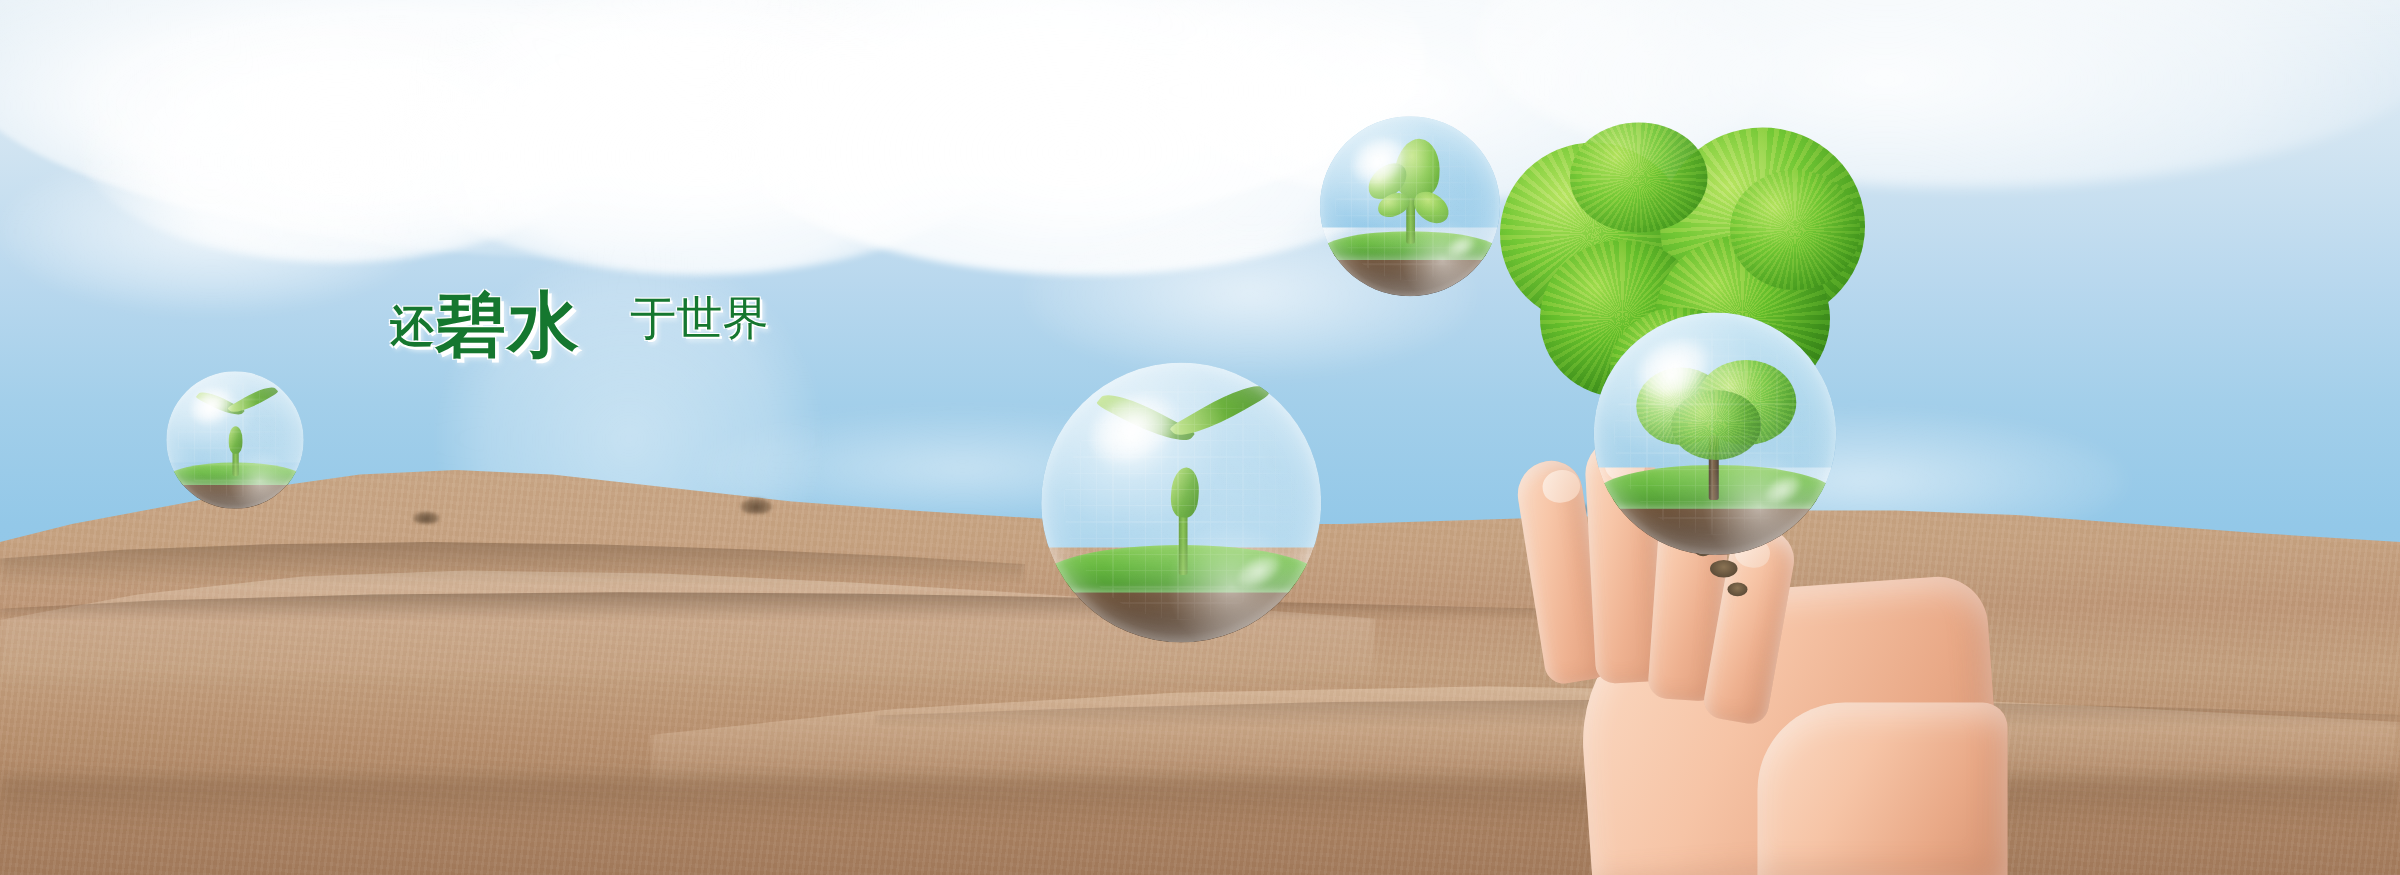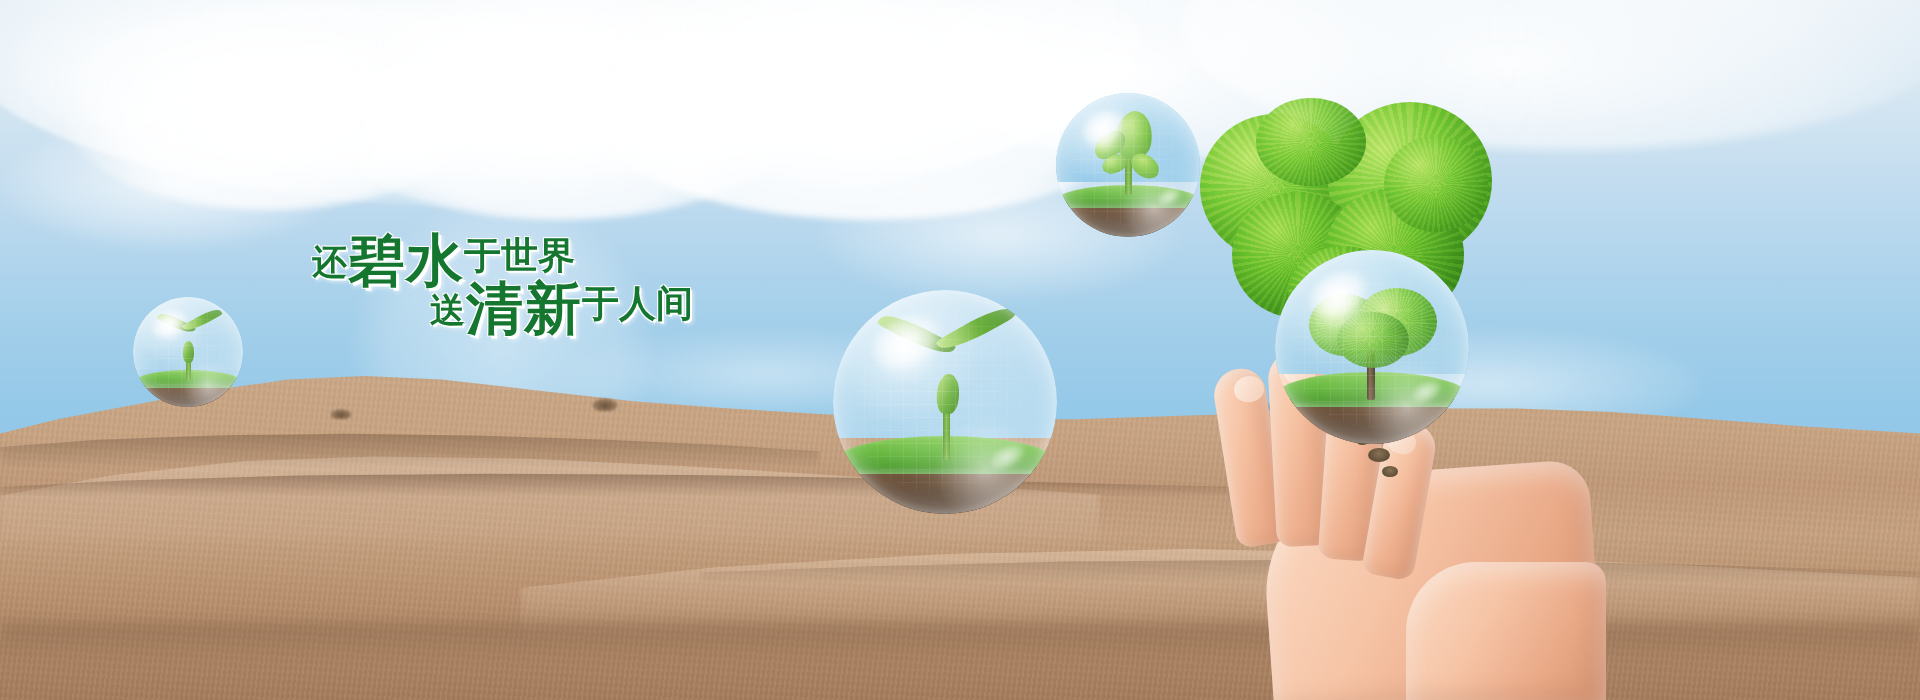--- a/index.html
+++ b/index.html
@@ -154,25 +154,26 @@
                 3px 3px 4px rgba(255,255,255,.7);
   }
   .hl-big{
     font-size:57px;font-weight:700;letter-spacing:1px;
     text-shadow:3px 3px 0 #ffffff, -1px -1px 0 rgba(255,255,255,.9),
                 1px -1px 0 rgba(255,255,255,.9), -1px 1px 0 rgba(255,255,255,.9),
                 4px 4px 5px rgba(255,255,255,.65);
     vertical-align:-6px;
   }
   .hl-tail{
-    font-size:37px;font-weight:700;letter-spacing:0px;
+    font-size:37px;font-weight:400;letter-spacing:0px;
     text-shadow:2px 2px 0 #ffffff, -1px -1px 0 rgba(255,255,255,.85),
                 1px -1px 0 rgba(255,255,255,.85), -1px 1px 0 rgba(255,255,255,.85),
                 3px 3px 4px rgba(255,255,255,.7);
     vertical-align:6px;
+    margin-left:40px;
   }
 
   
   .bubble{position:absolute;border-radius:50%;overflow:hidden;}
   .bubble .bshell{
     position:absolute;inset:0;border-radius:50%;
     background:
       radial-gradient(circle at 32% 26%, rgba(255,255,255,.92) 0%, rgba(255,255,255,.34) 16%, rgba(255,255,255,.06) 34%, rgba(255,255,255,0) 52%),
       radial-gradient(circle at 68% 80%, rgba(255,255,255,.58) 0%, rgba(255,255,255,.12) 22%, rgba(255,255,255,0) 44%),
       radial-gradient(circle at 50% 50%, rgba(255,255,255,.02) 0%, rgba(255,255,255,.06) 66%, rgba(255,255,255,.55) 88%, rgba(255,255,255,.85) 96%, rgba(255,255,255,.55) 100%);
@@ -288,23 +289,20 @@
   <div class="dune-sh3"></div>
   <div class="dune-sh4"></div>
   <div class="scrub" style="left:592px;top:398px;width:26px;height:13px;"></div>
   <div class="scrub" style="left:996px;top:393px;width:34px;height:14px;"></div>
   <div class="scrub" style="left:1228px;top:400px;width:44px;height:13px;"></div>
   <div class="scrub" style="left:330px;top:409px;width:22px;height:10px;"></div>
 
   <div class="headline">
     <div class="hl-line hl-1">
       <span class="hl-sm">还</span><span class="hl-big">碧水</span><span class="hl-tail">于世界</span>
-    </div>
-    <div class="hl-line hl-2">
-      <span class="hl-sm">送</span><span class="hl-big">清新</span><span class="hl-tail">于人间</span>
     </div>
   </div>
 
   <div class="tree-canopy" style="left:1196px;top:96px;width:300px;height:250px;">
     <div class="trunk" style="left:146px;top:150px;width:13px;height:96px;"></div>
 
     <div class="blob blob-l" style="left:4px;top:18px;width:150px;height:146px;">
         <i class="leaf-tex"></i>
       </div>
 

